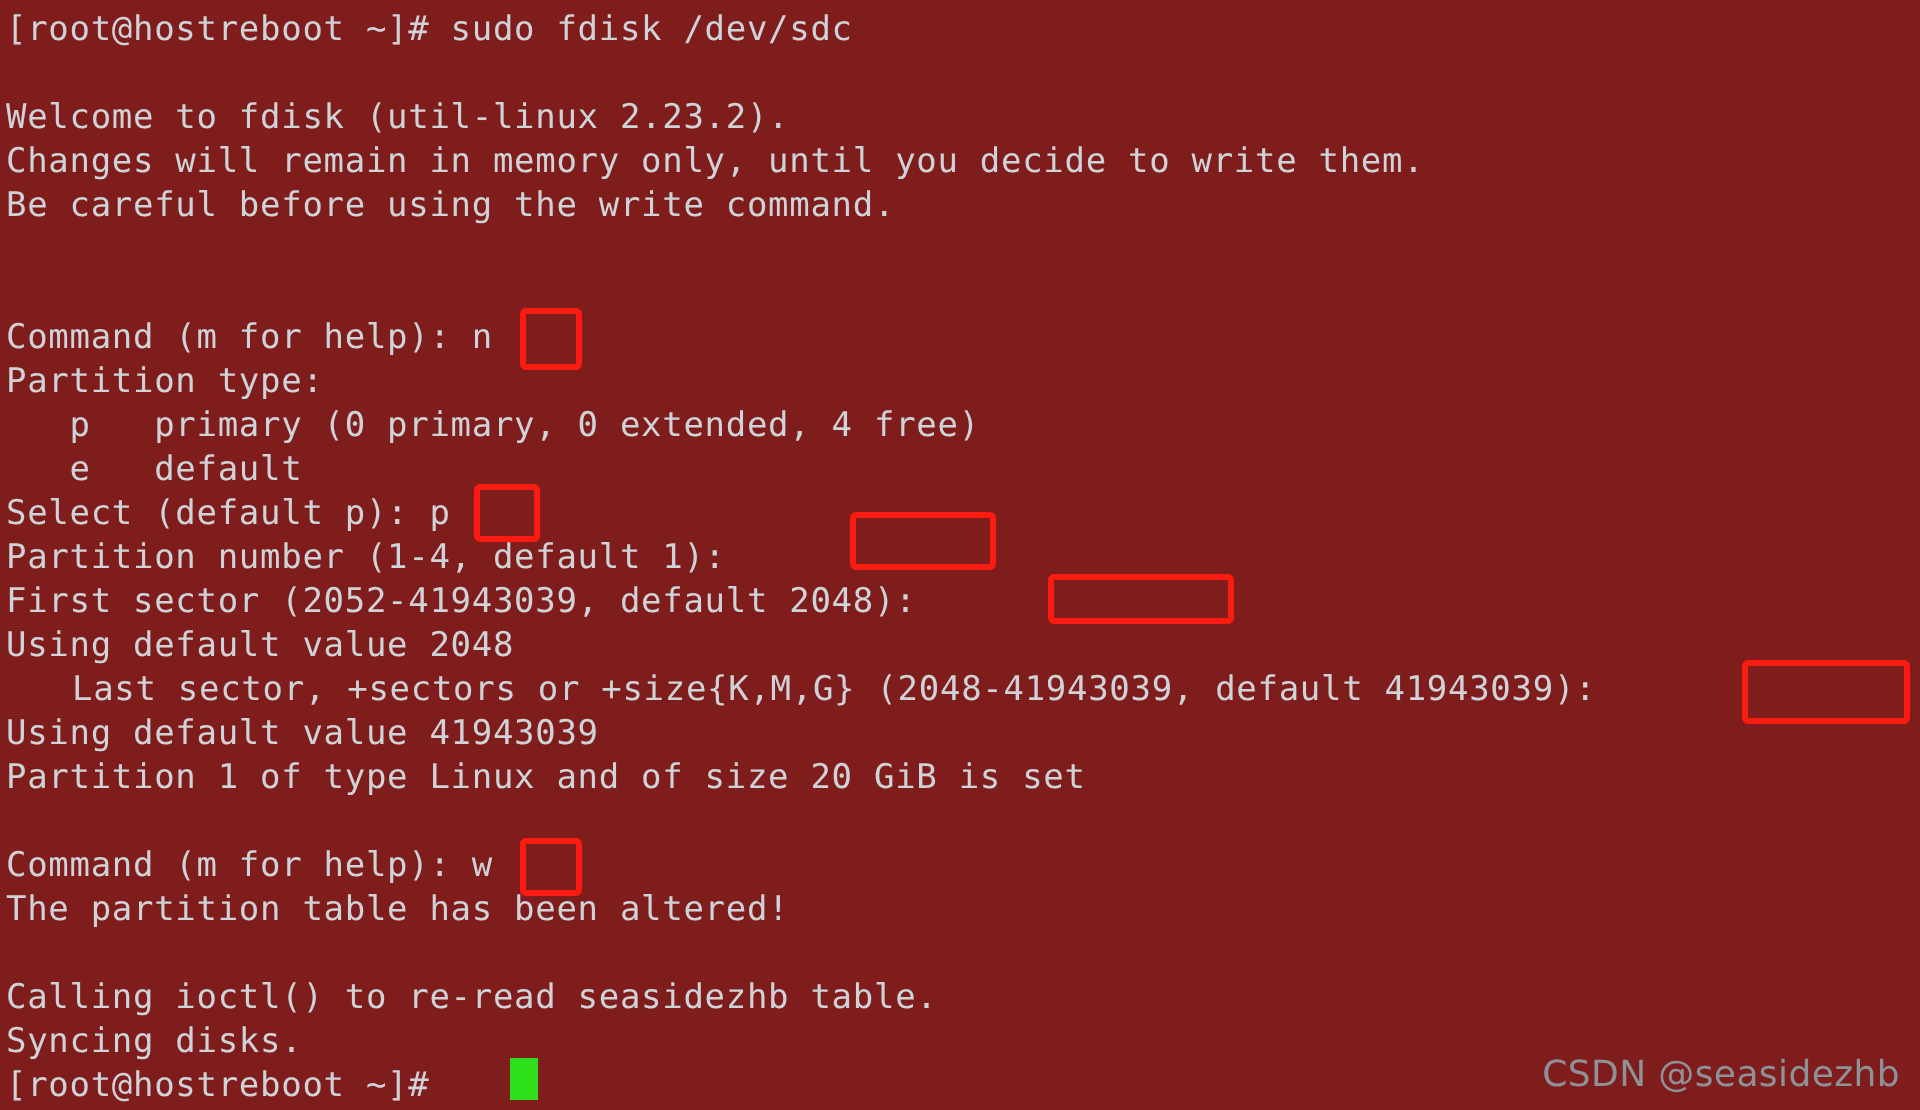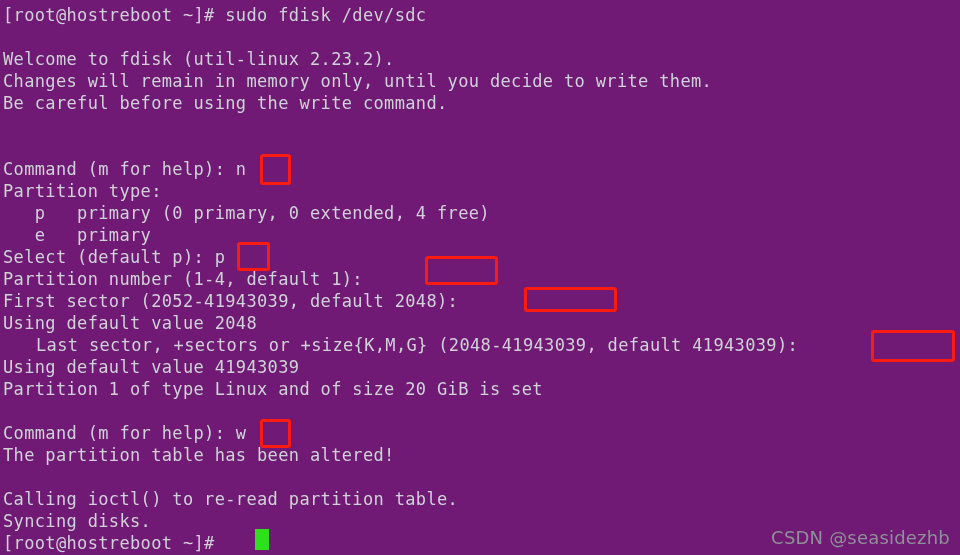--- a/index.html
+++ b/index.html
@@ -4,21 +4,21 @@
 <style>
   html, body {
     margin: 0;
     padding: 0;
     background: #000000;
   }
   #terminal {
     position: relative;
     width: 960px;
     height: 555px;
-    background: #701a75;
+    background: #7f1d1d;
     overflow: hidden;
     font-family: "DejaVu Sans Mono", "Liberation Mono", monospace;
     font-size: 17px;
     line-height: 30px;
     letter-spacing: 0px;
   }
   #screen {
     position: absolute;
     left: 0;
     top: 0;
@@ -77,33 +77,33 @@
     <div class="line" style="top:0px;">[root@hostreboot ~]# sudo fdisk /dev/sdc</div>
     <div class="line" style="top:22px;margin-top:22px;">Welcome to fdisk (util-linux 2.23.2).</div>
     <div class="line blank" style="top:44px;"></div>
     <div class="line" style="top:66px;">Changes will remain in memory only, until you decide to write them.</div>
     <div class="line" style="top:88px;">Be careful before using the write command.</div>
     <div class="line blank" style="top:110px;"></div>
     <div class="line blank" style="top:132px;"></div>
     <div class="line" style="top:154px;">Command (m for help): n</div>
     <div class="line" style="top:176px;">Partition type:</div>
     <div class="line" style="top:198px;">   p   primary (0 primary, 0 extended, 4 free)</div>
-    <div class="line" style="top:220px;">   e   primary</div>
+    <div class="line" style="top:220px;">   e   default</div>
     <div class="line" style="top:242px;">Select (default p): p</div>
     <div class="line" style="top:264px;">Partition number (1-4, default 1): </div>
     <div class="line" style="top:286px;">First sector (2052-41943039, default 2048): </div>
     <div class="line" style="top:308px;">Using default value 2048</div>
     <div class="line" style="top:330px;margin-left:33px;">Last sector, +sectors or +size{K,M,G} (2048-41943039, default 41943039): </div>
     <div class="line" style="top:352px;">Using default value 41943039</div>
     <div class="line" style="top:374px;">Partition 1 of type Linux and of size 20 GiB is set</div>
     <div class="line blank" style="top:396px;"></div>
     <div class="line" style="top:418px;">Command (m for help): w</div>
     <div class="line" style="top:440px;">The partition table has been altered!</div>
     <div class="line blank" style="top:462px;"></div>
-    <div class="line" style="top:484px;">Calling ioctl() to re-read partition table.</div>
+    <div class="line" style="top:484px;">Calling ioctl() to re-read seasidezhb table.</div>
     <div class="line" style="top:506px;">Syncing disks.</div>
     <div class="line" style="top:528px;">[root@hostreboot ~]# </div>
 
     <div id="cursor"></div>
 
   </div>
 
   <div class="hl-box" style="left:260px; top:154px; width:31px; height:31px;"></div>
 
   <div class="hl-box" style="left:237px; top:242px; width:33px; height:29px;"></div>

